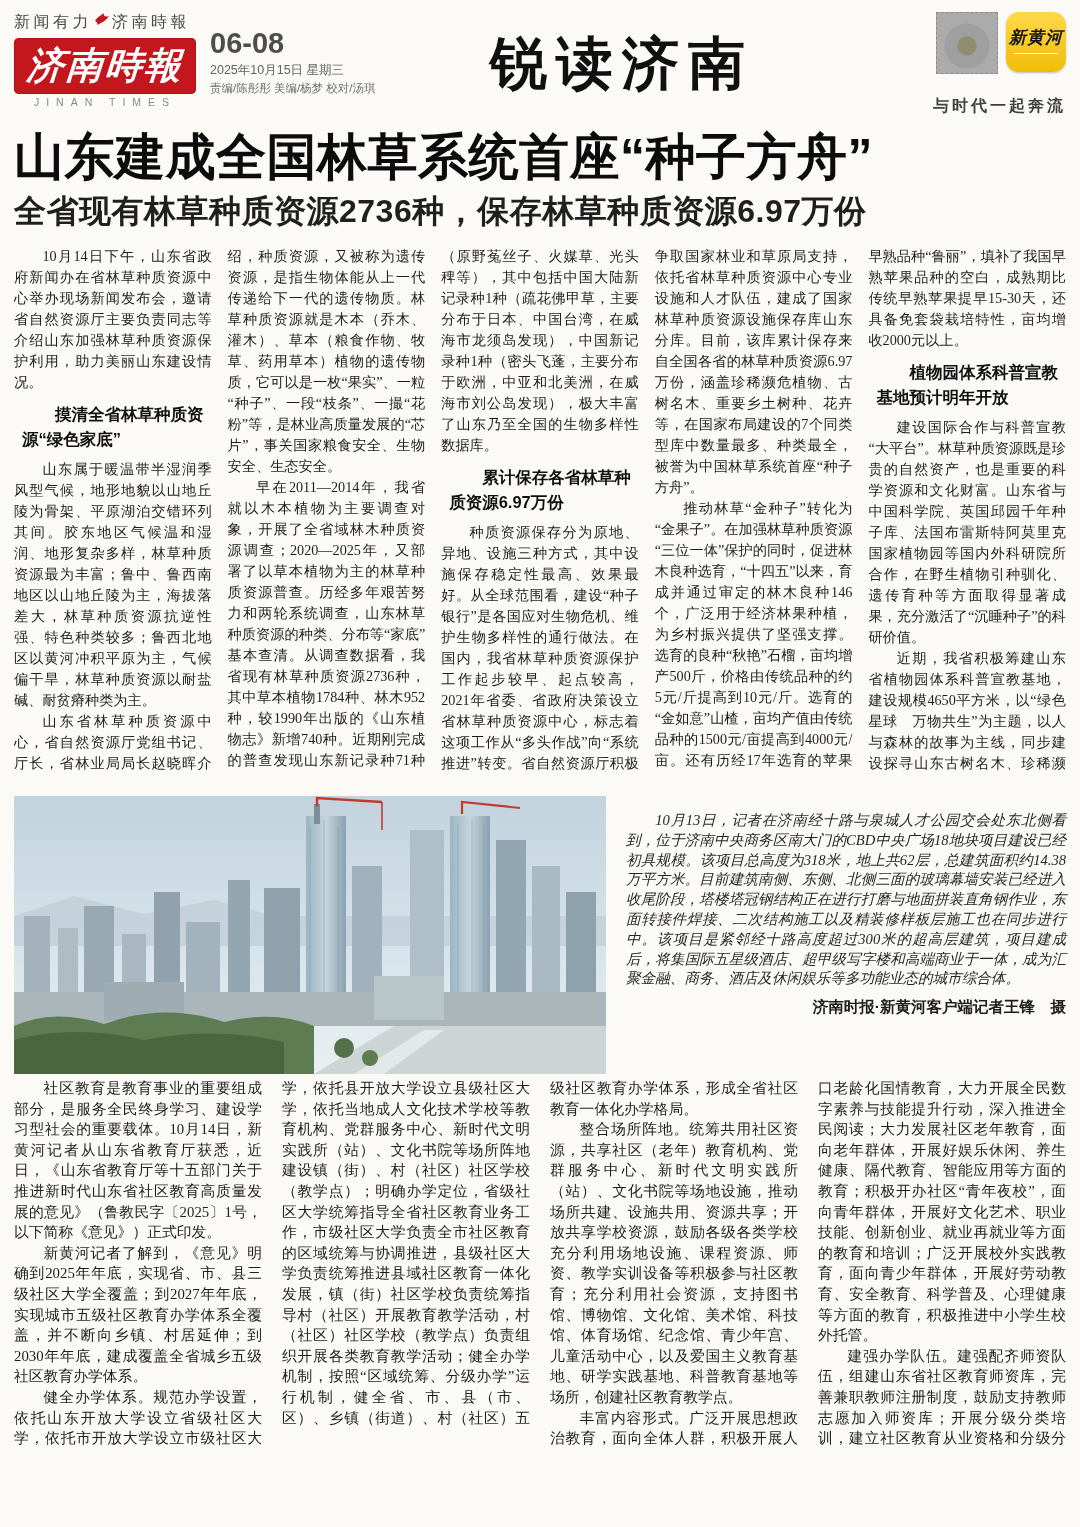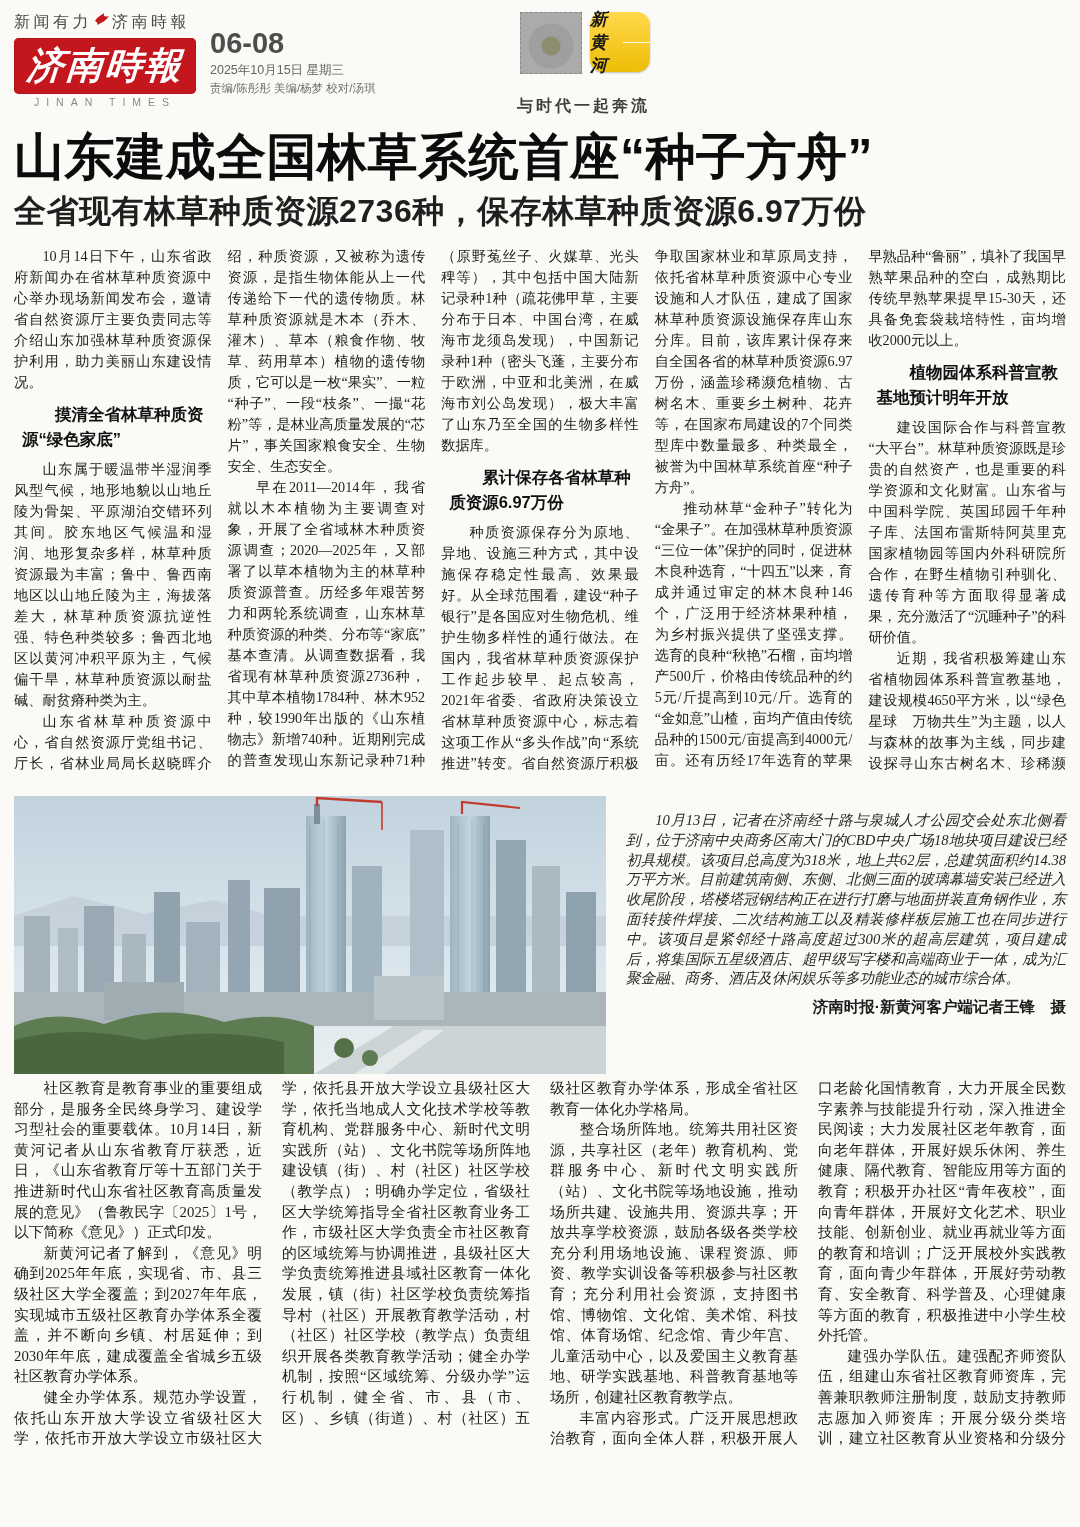--- a/index.html
+++ b/index.html
@@ -27,21 +27,21 @@
   .pageno{font-family:"Liberation Sans",sans-serif;font-weight:800;font-size:29px;color:#4d4d4d;line-height:30px;}
   .dateline{font-size:12.5px;color:#636363;margin-top:4px;font-family:"Liberation Sans",sans-serif;}
   .staffline{font-size:11.5px;color:#6e6e6e;margin-top:2px;font-family:"Liberation Sans",sans-serif;}
   .sec-title{flex:1;text-align:center;font-family:"Liberation Sans",sans-serif;font-weight:900;
              font-size:57px;letter-spacing:9px;color:#101010;padding-top:14px;}
   .hdr-right{width:236px;flex:none;}
   .hdr-right-row{display:flex;gap:8px;justify-content:flex-end;}
   .qr{width:60px;height:60px;background:#a9a9a9;border:1px dashed #8b8b8b;
       background-image:radial-gradient(circle at 50% 55%, #8f8d6f 0 9px, #9f9f9f 10px 22px, #ababab 23px);}
   .app-icon{width:60px;height:60px;border-radius:13px;background:linear-gradient(#ffd94d,#eebd05);
-            display:flex;flex-direction:row;align-items:center;justify-content:center;
+            display:flex;flex-direction:column;align-items:center;justify-content:center;
             box-shadow:0 1px 2px rgba(0,0,0,.25);}
   .app-cn{font-weight:800;font-style:italic;font-size:17px;color:#141414;letter-spacing:1px;}
   .app-sub{width:44px;height:4px;margin-top:4px;border-top:1px solid rgba(255,255,255,.9);}
   .right-slogan{margin-top:22px;text-align:right;font-family:"Liberation Sans",sans-serif;
                 font-weight:800;font-size:16px;letter-spacing:3px;color:#3f3f3f;}
 
   
   .a1-head{font-family:"Liberation Sans",sans-serif;font-weight:900;color:#0c0c0c;
            font-size:50px;letter-spacing:0.5px;line-height:58px;margin:12px 0 4px;white-space:nowrap;}
   .a1-sub{font-family:"Liberation Sans",sans-serif;font-weight:700;color:#1f1f1f;
@@ -94,20 +94,21 @@
         </div>
         <div class="logo-en">JINAN TIMES</div>
       </div>
       <div class="mast-right">
         <div class="pageno">06-08</div>
         <div class="dateline">2025年10月15日 星期三</div>
         <div class="staffline">责编/陈彤彤 美编/杨梦 校对/汤琪</div>
       </div>
     </div>
 
+    <div class="sec-title">锐读济南</div>
 
     <div class="hdr-right">
       <div class="hdr-right-row">
         <div class="qr"></div>
         <div class="app-icon">
           <span class="app-cn">新黄河</span>
           <span class="app-sub"></span>
         </div>
       </div>
       <div class="right-slogan">与时代一起奔流</div>

